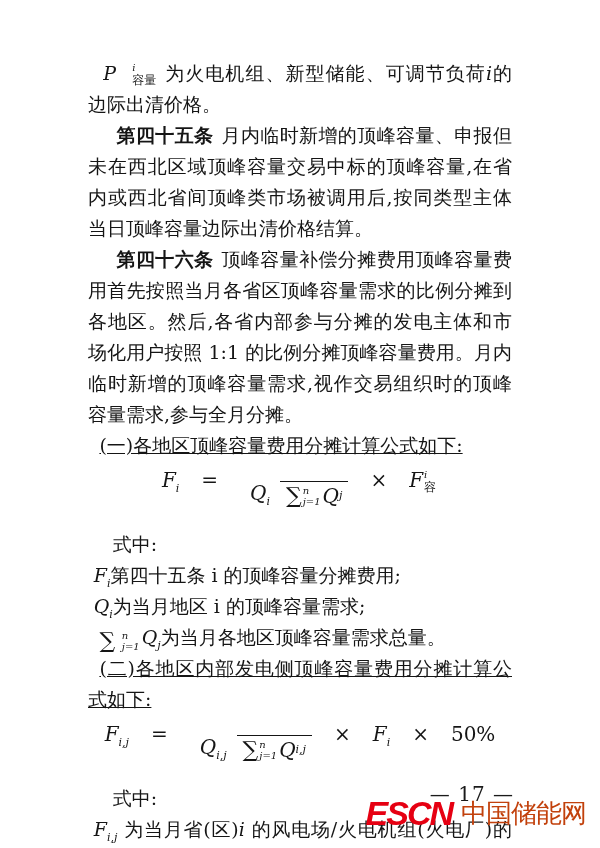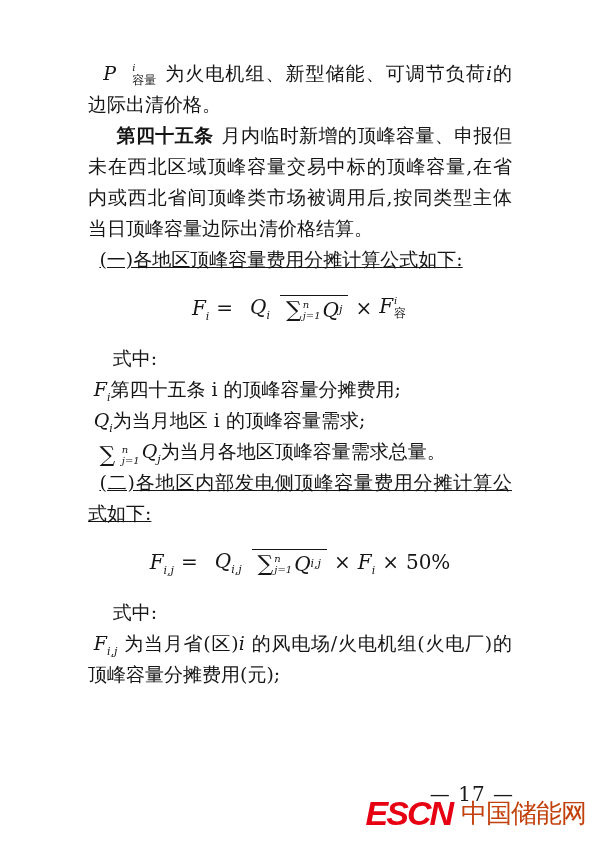--- a/index.html
+++ b/index.html
@@ -49,23 +49,22 @@
   .supsub .b.cjk { font-style: normal; font-size: 12px; }
   .sigma { font-style: normal; font-size: 22px; line-height: 1; }
   .sigma-inline {
     display: inline-flex;
     align-items: center;
     vertical-align: -4px;
   }
   
   .formula {
     display: flex;
-    align-items: center;
     justify-content: center;
-    gap: 7px;
+    gap: 22px;
     margin: 8px 0 10px;
     min-height: 50px;
     font-size: 20px;
     line-height: 1.1;
   }
   .frac {
     display: inline-flex;
     flex-direction: row;
     align-items: center;
   }
@@ -118,20 +117,21 @@
 <div class="page">
   <div class="content">
 
     <p class="price-line"><span class="v">P</span><span class="supsub">
           <span class="t">i</span>
           <span class="b cjk">容量</span>
         </span><span> 为火电机组、新型储能、可调节负荷</span><span class="v">i</span><span>的边际出清价格。</span></p>
 
     <p class="para"><span class="art-title">第四十五条</span><span>月内临时新增的顶峰容量、申报但未在西北区域顶峰容量交易中标的顶峰容量,在省内或西北省间顶峰类市场被调用后,按同类型主体当日顶峰容量边际出清价格结算。</span></p>
 
+    <p class="para"><span class="art-title">第四十六条</span><span>顶峰容量补偿分摊费用顶峰容量费用首先按照当月各省区顶峰容量需求的比例分摊到各地区。然后,各省内部参与分摊的发电主体和市场化用户按照 1:1 的比例分摊顶峰容量费用。月内临时新增的顶峰容量需求,视作交易组织时的顶峰容量需求,参与全月分摊。</span></p>
 
     <p class="item">(一)各地区顶峰容量费用分摊计算公式如下:</p>
 
     <div class="formula">
       <span><span class="v">F</span><sub class="v">i</sub></span>
       <span class="op">=</span>
       <span class="frac">
         <span class="num"><span class="v">Q</span><sub class="v">i</sub></span>
         <span class="den">
             <span class="sigma">∑</span>

